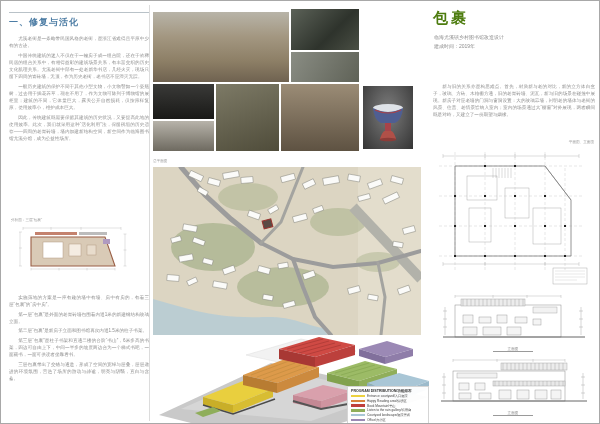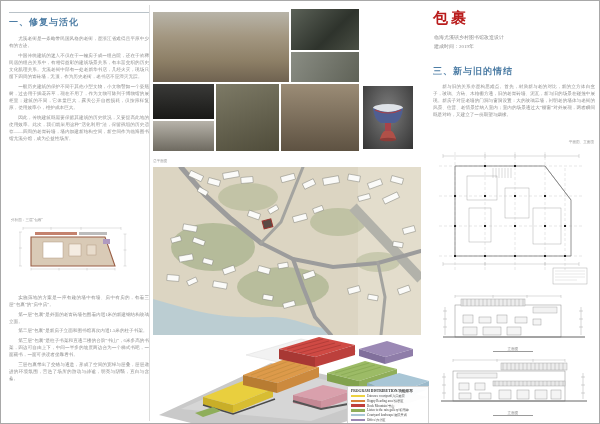--- a/index.html
+++ b/index.html
@@ -1,20 +1,20 @@
 <!DOCTYPE html>
 <html><head>
 <meta charset="utf-8">
 <style>
   html,body{margin:0;padding:0;background:#e9e9e9;}
   .page{position:relative;width:600px;height:424px;background:#ffffff;border:1px solid #a8a8a8;
-        box-sizing:border-box;overflow:hidden;font-family:Liberation Serif, serif;}
+        box-sizing:border-box;overflow:hidden;font-family:Liberation Sans, sans-serif;}
   .abs{position:absolute;}
   .h-sec{font-size:9px;font-weight:bold;color:#4d7da5;letter-spacing:1px;margin:0;}
-  .title-main{font-size:15px;font-weight:bold;color:#b91c1c;letter-spacing:3px;margin:0;}
+  .title-main{font-size:15px;font-weight:bold;color:#4d7c0f;letter-spacing:3px;margin:0;}
   .subtext{font-size:5px;color:#8e8e8e;}
   .body-text{width:140px;}
   .body-text p{margin:0 0 2.5px;text-indent:2em;font-size:4.6px;line-height:1.55;
                color:#8e8e8e;text-align:justify;}
   .mini-label{font-size:3.6px;color:#9a9a9a;}
   .rule-h{height:1px;background:#b9c2c8;}
   .divider-v{width:1px;background:#dcdcdc;}
   .ph{position:absolute;}
   .ph-main{background:linear-gradient(180deg,#b8b4a8 0%,#a39781 35%,#8d7f66 70%,#6f6250 100%);}
   .ph-t1{background:linear-gradient(135deg,#5c6258 0%,#2e332c 60%,#4a4f44 100%);}
@@ -218,21 +218,20 @@
     <div class="lrow">
         <span class="sw sw5"></span>
         <span class="ltext">Office/办公区</span>
       </div>
   </div>
 
   <h1 class="abs title-main" style="left:432px;top:8px;">包裹</h1>
   <div class="abs subtext" style="left:433px;top:33px;">临海尤溪镇乡村图书馆改造设计</div>
   <div class="abs subtext" style="left:433px;top:42px;">建成时间：2019年</div>
 
-  <h2 class="abs h-sec" style="left:432px;top:64px;">三、新与旧的情结</h2>
   <div class="abs body-text" style="left:432px;top:82px;width:162px;">
     <p>新与旧的关系亦是构思难点。首先，材质新与老的对比，新的立方体白盒子，玻璃、方砖、木格栅方通，旧的老青砖墙、泥瓦，新与旧的场景在碰撞中展现。新房子对应老墙的门洞与窗洞设置：大的玻璃幕墙，衬明老的墙体与老街的风景、往昔、老情景皆纳入室内；室内的场景通过大“橱窗”对外展现，两者瞬间既是对峙，又建立了一份期望与姻缘。</p>
   </div>
 
   <div class="abs mini-label" style="left:500px;top:139px;width:93px;text-align:right;">平面图、立面图</div>
 
   <svg class="abs" style="left:432px;top:147px;" width="161" height="141" viewBox="0 0 161 141">
     <g stroke="#c0c0c0" stroke-width="0.4" stroke-dasharray="3 2" fill="none">
       <path d="M22,4 V122 M52,4 V122 M82,4 V122 M112,4 V122 M132,20 V122"></path>
       <path d="M6,18 H150 M6,48 H150 M6,78 H150 M6,108 H150"></path>

